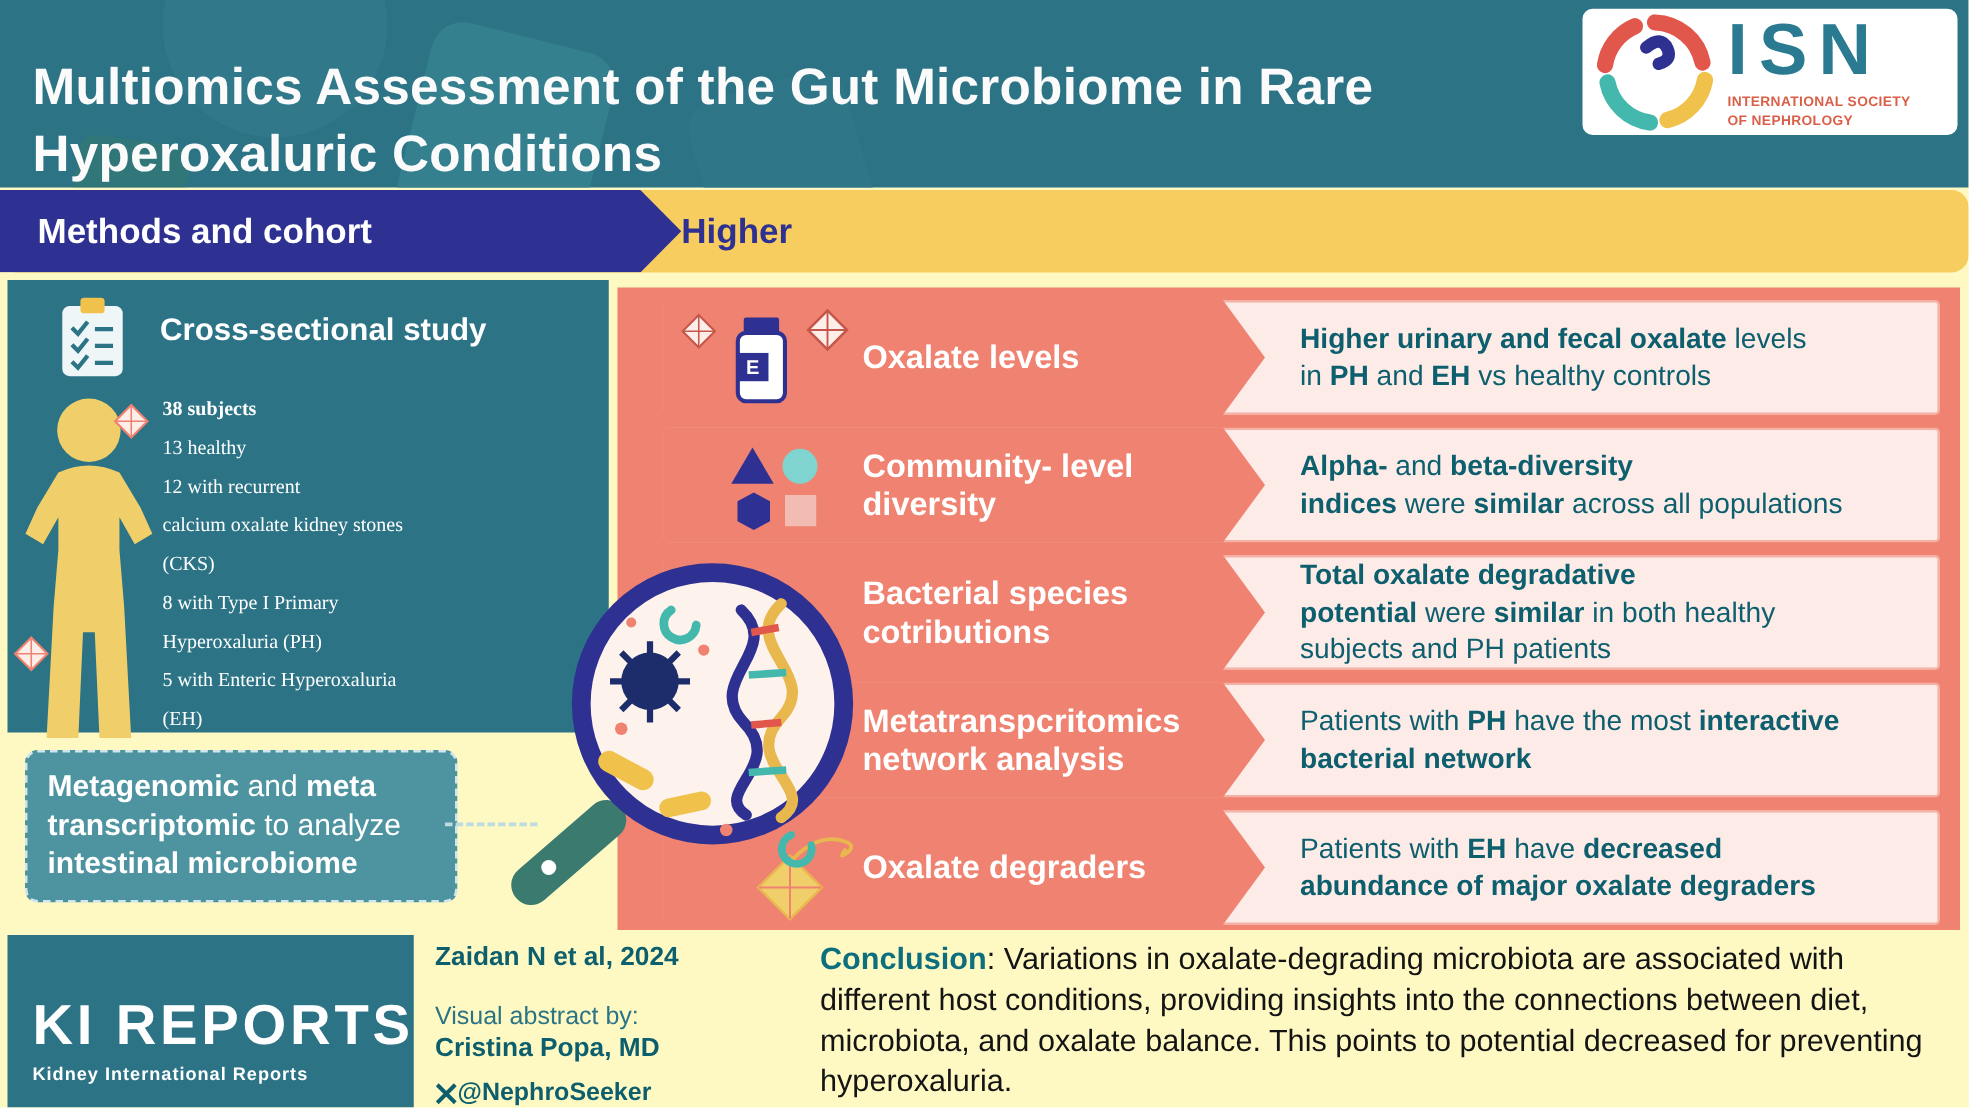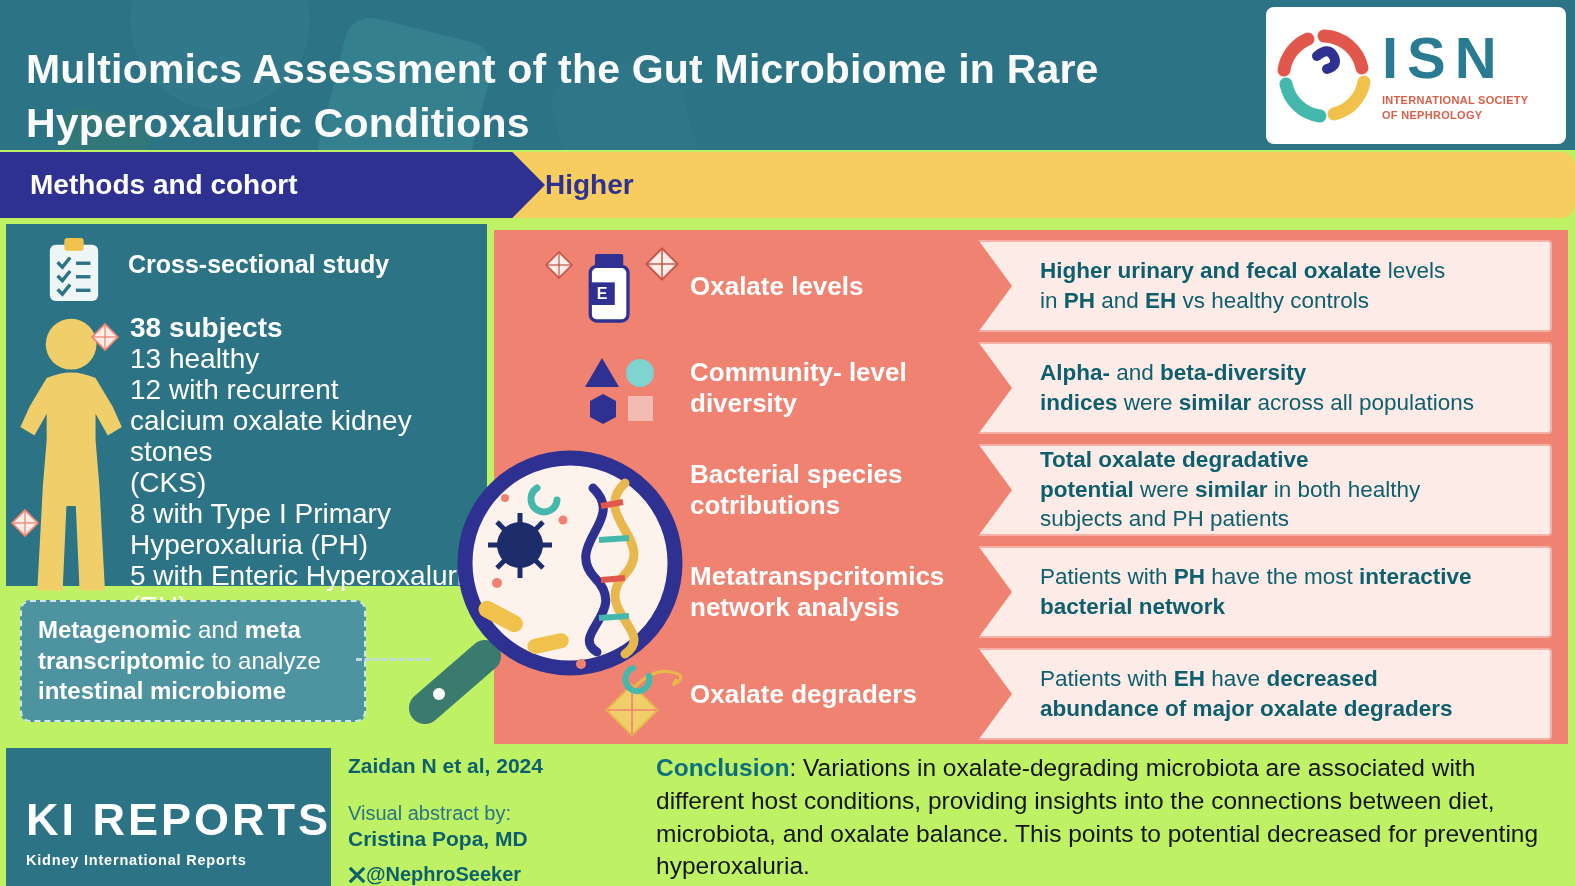--- a/index.html
+++ b/index.html
@@ -1,44 +1,44 @@
 <!DOCTYPE html>
 <html><head>
 <meta charset="utf-8">
 <style>
   html,body{margin:0;padding:0;}
   body{font-family:"Liberation Sans",sans-serif;background:#ffffff;}
-  .page{position:relative;width:1575px;height:886px;background:#bef264;overflow:hidden;}
+  .page{position:relative;width:1575px;height:886px;background:#fef9c3;overflow:hidden;}
 
   
   .header{position:absolute;left:0;top:0;width:1575px;height:150px;background:#2b7385;overflow:hidden;}
   .deco{position:absolute;border-radius:26px;}
   .deco1{left:330px;top:28px;width:150px;height:160px;background:#35808f;transform:rotate(14deg);}
   .deco2{left:130px;top:-70px;width:180px;height:180px;background:#31798a;border-radius:50%;}
   .deco3{left:560px;top:66px;width:130px;height:130px;background:#2f7788;transform:rotate(-16deg);}
   .deco4{left:60px;top:112px;width:90px;height:60px;background:#3a7a6b;opacity:.45;border-radius:14px;transform:rotate(8deg);}
   .title{position:absolute;left:26px;top:16px;color:#fbfbfb;font-size:41px;font-weight:bold;line-height:1.3;white-space:pre-line;letter-spacing:.2px;}
-  .isn-box{position:absolute;right:9px;top:7px;width:300px;height:137px;background:#ffffff;border-radius:8px;display:flex;align-items:center;gap:8px;padding:0 8px;box-sizing:border-box;}
+  .isn-box{position:absolute;right:9px;top:7px;width:300px;height:101px;background:#ffffff;border-radius:8px;display:flex;align-items:center;gap:8px;padding:0 8px;box-sizing:border-box;}
   .isn-acronym{font-size:58px;font-weight:bold;color:#2a7b91;letter-spacing:9px;line-height:1;}
   .isn-tagline{font-size:11px;color:#d95f49;font-weight:bold;letter-spacing:.3px;line-height:1.3;white-space:pre-line;margin-top:6px;}
 
   
   .tabbar{position:absolute;left:0;top:152px;width:1575px;height:66px;background:#f8cd5f;border-radius:14px;}
   .tab-methods{position:absolute;left:0;top:0;width:545px;height:66px;background:#2e3192;clip-path:polygon(0 0,94% 0,100% 50%,94% 100%,0 100%);display:flex;align-items:center;padding-left:30px;box-sizing:border-box;color:#ffffff;font-size:28px;font-weight:bold;cursor:pointer;}
   .tab-results{position:absolute;left:545px;top:0;height:66px;display:flex;align-items:center;color:#2e3192;font-size:28px;font-weight:bold;cursor:pointer;}
 
   
   .methods-panel{position:absolute;left:6px;top:224px;width:481px;height:362px;background:#2b7385;}
   .clipboard-icon{position:absolute;left:39px;top:12px;}
   .study-type{position:absolute;left:122px;top:26px;color:#ffffff;font-size:25px;font-weight:bold;}
   .person-icon{position:absolute;left:8px;top:92px;}
   .sparkle{position:absolute;}
   .sp1{left:84px;top:98px;}
   .sp2{left:4px;top:284px;}
-  .subjects-text{position:absolute;left:124px;top:88px;color:#ffffff;font-size:28px;line-height:31px;white-space:pre-line;}
+  .subjects-text{position:absolute;left:124px;top:88px;color:#ffffff;font-size:16px;line-height:31px;white-space:pre-line;font-family:Liberation Serif, serif;}
   .analysis-box{position:absolute;left:14px;top:376px;width:346px;box-sizing:border-box;background:#4e93a0;border:2px dashed #cfe6ea;border-radius:10px;padding:13px 16px;color:#ffffff;font-size:24px;line-height:1.28;}
 
   
   .results-panel{position:absolute;left:494px;top:230px;width:1074px;height:514px;background:#ef8270;}
   .rrow{position:absolute;left:36px;width:1022px;height:92px;background:#fcebe7;border:2px solid rgba(239,130,112,.55);border-radius:4px;box-sizing:border-box;}
   .rrow .arrow{position:absolute;left:-2px;top:-2px;width:482px;height:92px;background:#ef8270;clip-path:polygon(0 0,93% 0,100% 50%,93% 100%,0 100%);}
   .rtitle{position:absolute;left:158px;top:50%;transform:translateY(-50%);width:315px;color:#ffffff;font-size:26px;font-weight:bold;line-height:1.18;white-space:pre-line;}
   .rtext{position:absolute;left:508px;right:8px;top:50%;transform:translateY(-50%);color:#0d5f6e;font-size:22.5px;line-height:1.32;white-space:pre-line;}
   .row-icon{position:absolute;}
 

